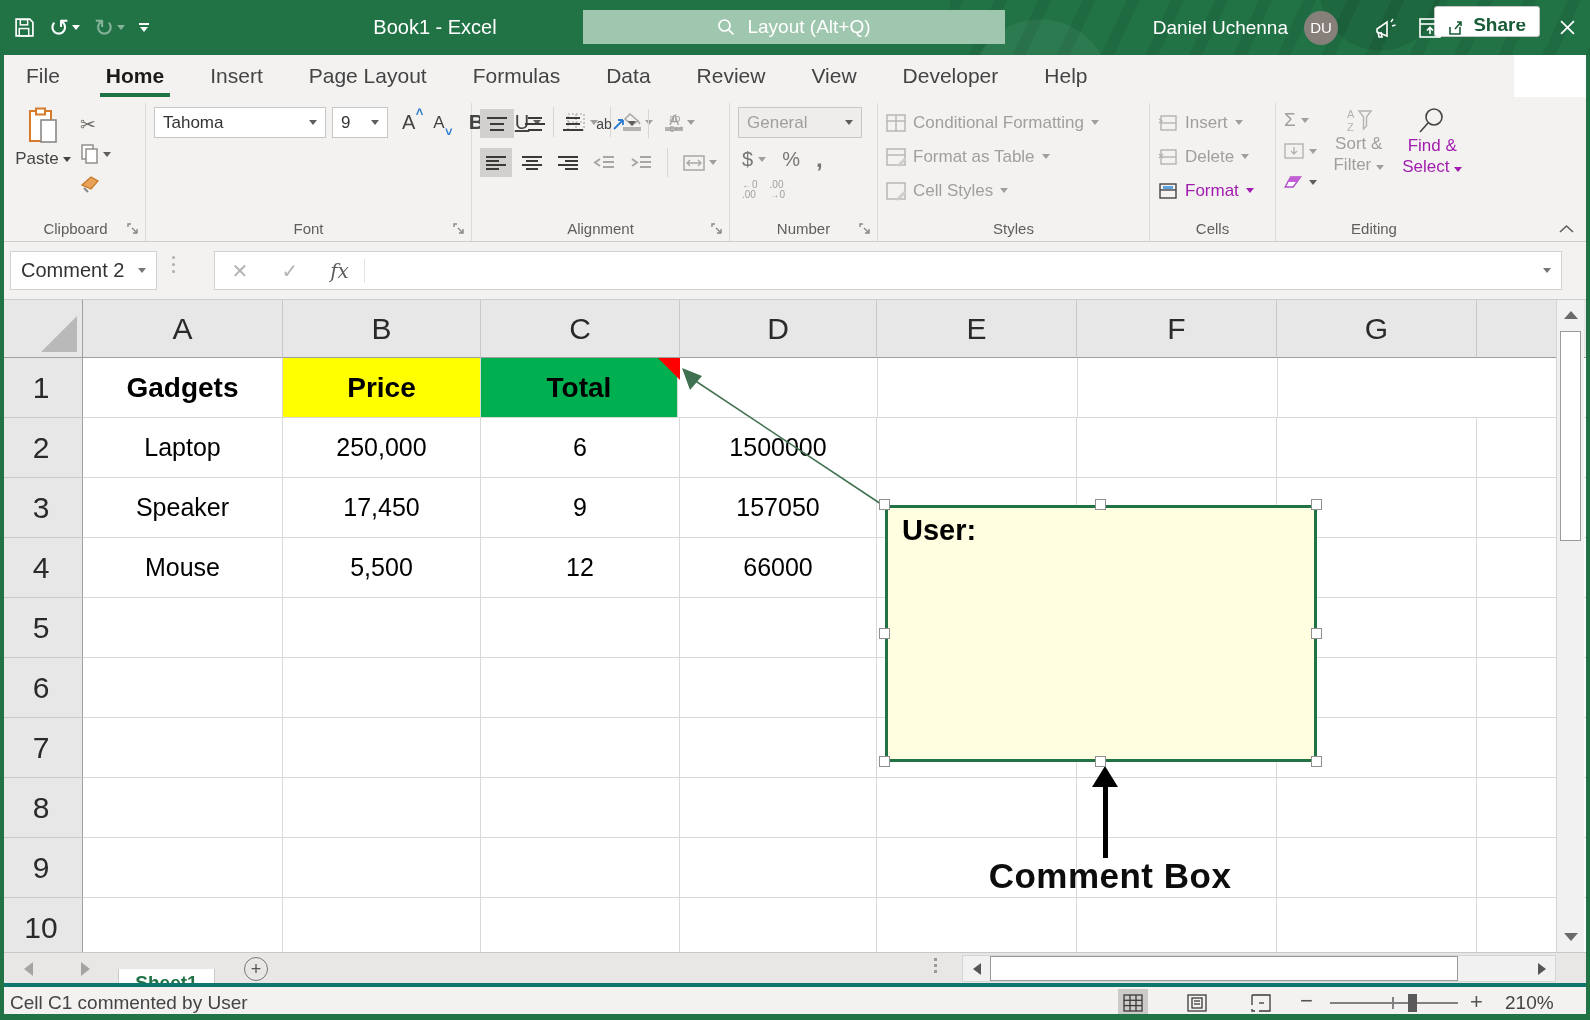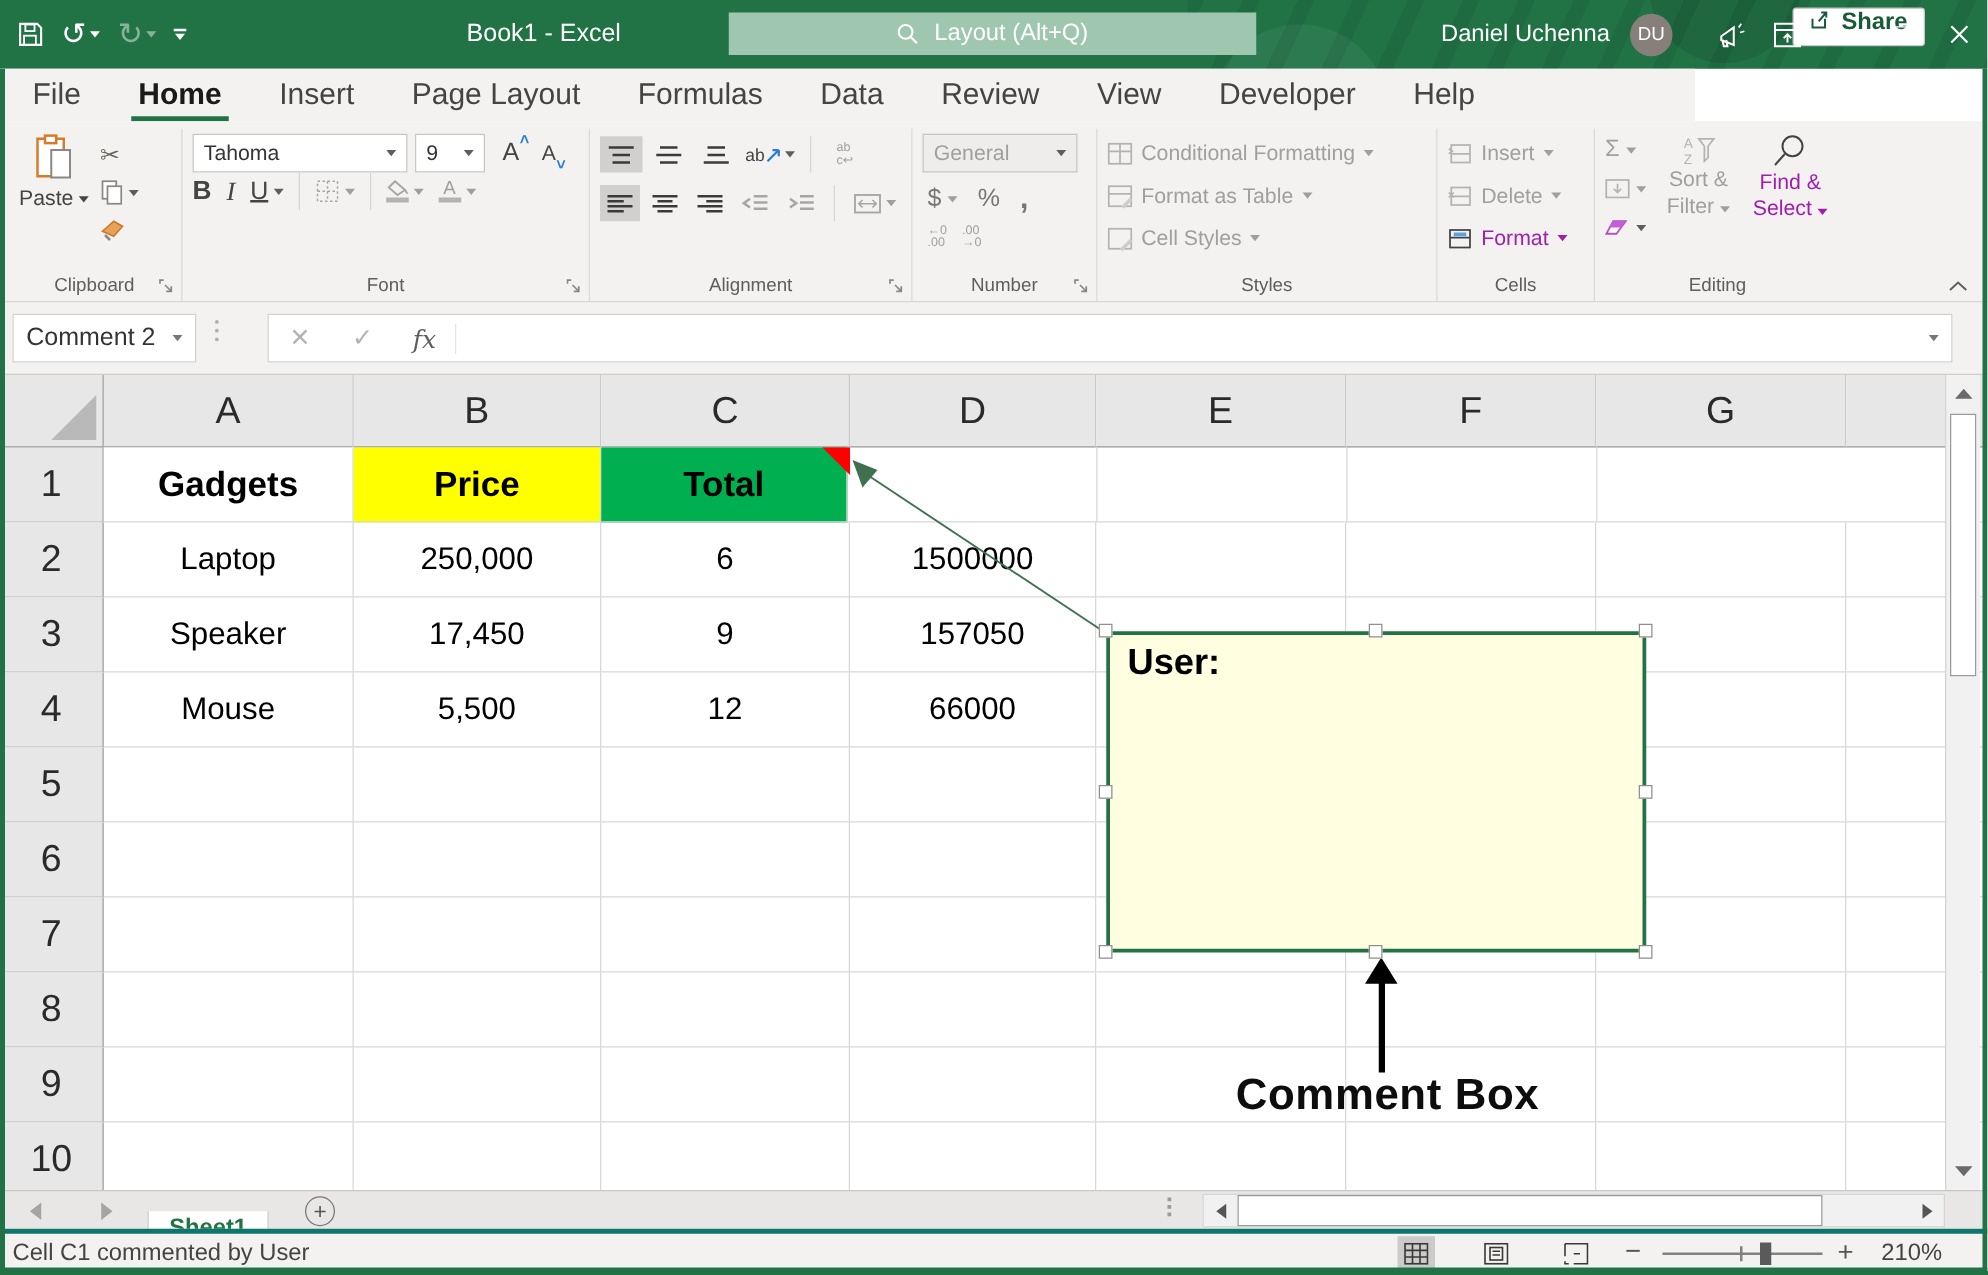--- a/index.html
+++ b/index.html
@@ -27,40 +27,40 @@
   .search-pill { position:absolute; left:583px; top:10px; width:422px; height:34px; background:#9fc6ae; display:flex; align-items:center; justify-content:center; gap:12px; font-size:19px; color:#fff; z-index:2; }
   .tb-right { position:absolute; right:0; top:0; height:55px; display:flex; align-items:center; z-index:2; }
   .user-name { font-size:19px; color:#fff; margin-right:16px; }
   .avatar { width:34px; height:34px; border-radius:50%; background:#877f7a; color:#fff; font-size:15px; display:flex; align-items:center; justify-content:center; margin-right:26px; }
   .tb-icon { width:44px; height:55px; display:flex; align-items:center; justify-content:center; color:#fff; }
   .winbtn { width:46px; height:55px; display:flex; align-items:center; justify-content:center; }
   .min-glyph { width:13px; height:2px; background:#fff; }
   .max-glyph { width:13px; height:13px; border:1.5px solid #fff; }
 
   
-  .menubar { position:absolute; left:0; top:55px; width:1356px; height:42px; background:#f3f2f1; display:flex; align-items:center; padding-left:26px; gap:46px; font-size:24px; color:#444; }
+  .menubar { position:absolute; left:0; top:55px; width:1514px; height:42px; background:#f3f2f1; display:flex; align-items:center; padding-left:26px; gap:46px; font-size:21px; color:#444; }
   .mtab { position:relative; height:42px; display:flex; align-items:center; cursor:default; }
   .mtab.active { font-weight:700; color:#1b1a19; }
   .mtab.active::after { content:""; position:absolute; left:-6px; right:-6px; bottom:0; height:4px; background:#217346; }
-  .share-btn { position:absolute; right:50px; top:6px; height:31px; padding:0 13px; background:#fff; border:1px solid #c8c6c4; border-radius:3px; display:flex; align-items:flex-start; gap:8px; font-size:19px; font-weight:700; color:#185c37; }
+  .share-btn { position:absolute; right:50px; top:6px; height:31px; padding:0 13px; background:#fff; border:1px solid #c8c6c4; border-radius:3px; display:flex; align-items:flex-end; gap:8px; font-size:19px; font-weight:700; color:#185c37; }
 
   
   .ribbon { position:absolute; left:0; top:97px; width:1590px; height:145px; background:#f3f2f1; border-bottom:1px solid #d0cecd; display:flex; align-items:stretch; padding:6px 0 0 6px; }
   .rgroup { position:relative; padding:0 8px 26px 8px; border-right:1px solid #dcdad8; }
   .glabel { position:absolute; bottom:4px; left:0; right:0; text-align:center; font-size:15px; color:#605e5c; white-space:nowrap; }
   .launcher { position:absolute; right:5px; bottom:5px; color:#8a8886; }
   .gray { color:#a19f9d; }
   .dark { color:#a21caf; }
 
   .clip-content { display:flex; gap:8px; }
   .paste-btn { width:58px; display:flex; flex-direction:column; align-items:center; gap:4px; padding-top:4px; font-size:17px; color:#444; }
   .mini-col { display:flex; flex-direction:column; gap:8px; padding-top:10px; }
   .mini-row { display:flex; align-items:center; gap:5px; height:22px; }
 
-  .font-content { display:flex; flex-direction:column; gap:0; padding-top:4px; }
+  .font-content { display:flex; gap:24px; padding-top:4px; }
   .combo { height:31px; background:#fff; border:1px solid #c8c6c4; display:flex; align-items:center; padding:0 8px; font-size:17px; color:#333; }
   .combo .dd { margin-left:auto; color:#605e5c; }
   .combo.disabled { background:#efedec; color:#a19f9d; }
   .font-row1 { display:flex; gap:6px; align-items:center; }
   .font-row2 { display:flex; gap:12px; align-items:center; height:30px; }
   .fmt-b { font-weight:700; font-size:21px; color:#444; }
   .fmt-i { font-style:italic; font-family:"Liberation Serif",serif; font-size:21px; color:#444; }
   .fmt-u { text-decoration:underline; font-size:20px; color:#444; }
   .grow-a { font-size:20px; color:#444; position:relative; }
   .grow-a .caret { position:absolute; top:-7px; right:-8px; font-size:13px; color:#2b7cd3; font-weight:700; }

